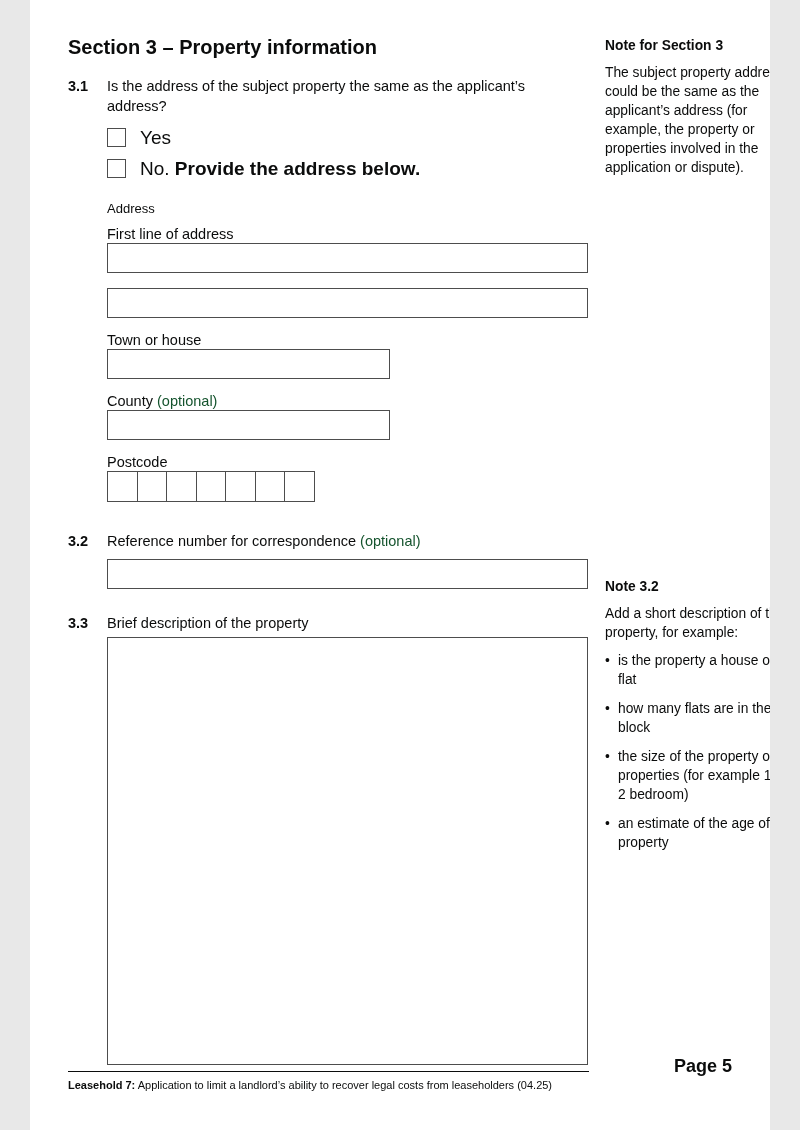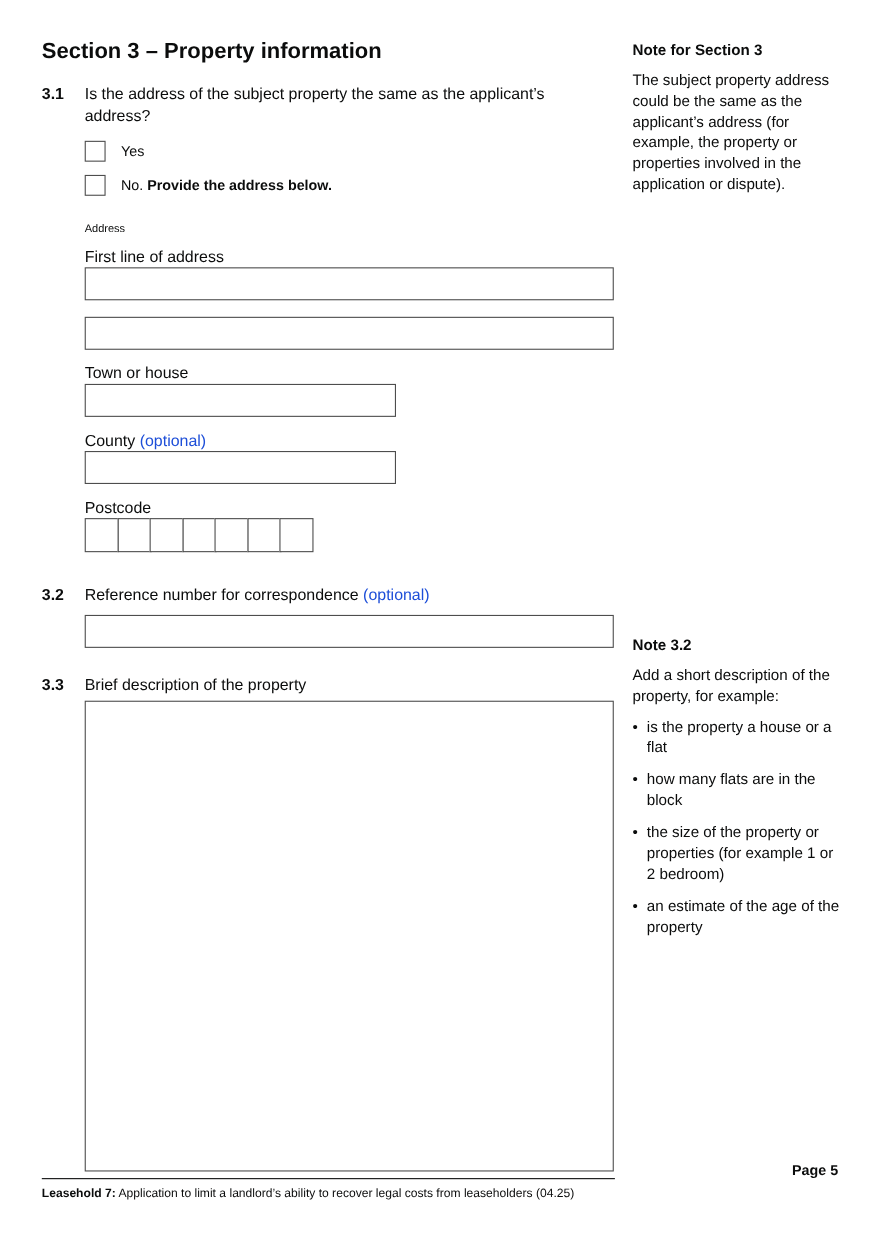--- a/index.html
+++ b/index.html
@@ -1,19 +1,19 @@
 <!DOCTYPE html>
 <html><head>
 <meta charset="utf-8">
 <style>
   * { box-sizing: border-box; }
   html, body { margin: 0; padding: 0; background: #e8e8e8; }
   .page {
     position: relative;
-    width: 800px;
+    width: 740px;
     height: 1130px;
     background: #ffffff;
     font-family: "Liberation Sans", sans-serif;
     color: #0b0c0c;
     overflow: hidden;
     margin: 0 auto;
   }
   .main {
     position: absolute;
     left: 38px;
@@ -53,27 +53,27 @@
     width: 19px;
     height: 19px;
     border: 1px solid #4d4d4d;
     background: #fff;
     margin: 0;
     flex: none;
     cursor: pointer;
   }
   .checkbox-label {
     margin-left: 14px;
+    font-size: 19px;
+    line-height: 19px;
+  }
+  .bold { font-weight: bold; }
+  .optional { color: #14532d; }
+  .address-heading {
     font-size: 13px;
-    line-height: 19px;
-  }
-  .bold { font-weight: bold; }
-  .optional { color: #1d4ed8; }
-  .address-heading {
-    font-size: 10px;
     line-height: 19px;
     margin: 21px 0 9px 0;
   }
   .field-group { margin-bottom: 15px; }
   .field-label {
     display: block;
     font-size: 14.5px;
     line-height: 15px;
     margin: 0 0 1px 0;
   }
@@ -153,21 +153,21 @@
     position: absolute;
     left: 38px;
     top: 1071px;
     width: 521px;
     border-top: 1.5px solid #0b0c0c;
   }
   .page-number {
     position: absolute;
     right: 38px;
     top: 1056px;
-    font-size: 13px;
+    font-size: 18px;
     font-weight: bold;
   }
   .footer-text {
     position: absolute;
     left: 38px;
     top: 1078px;
     font-size: 11px;
     line-height: 14px;
   }
 </style>

